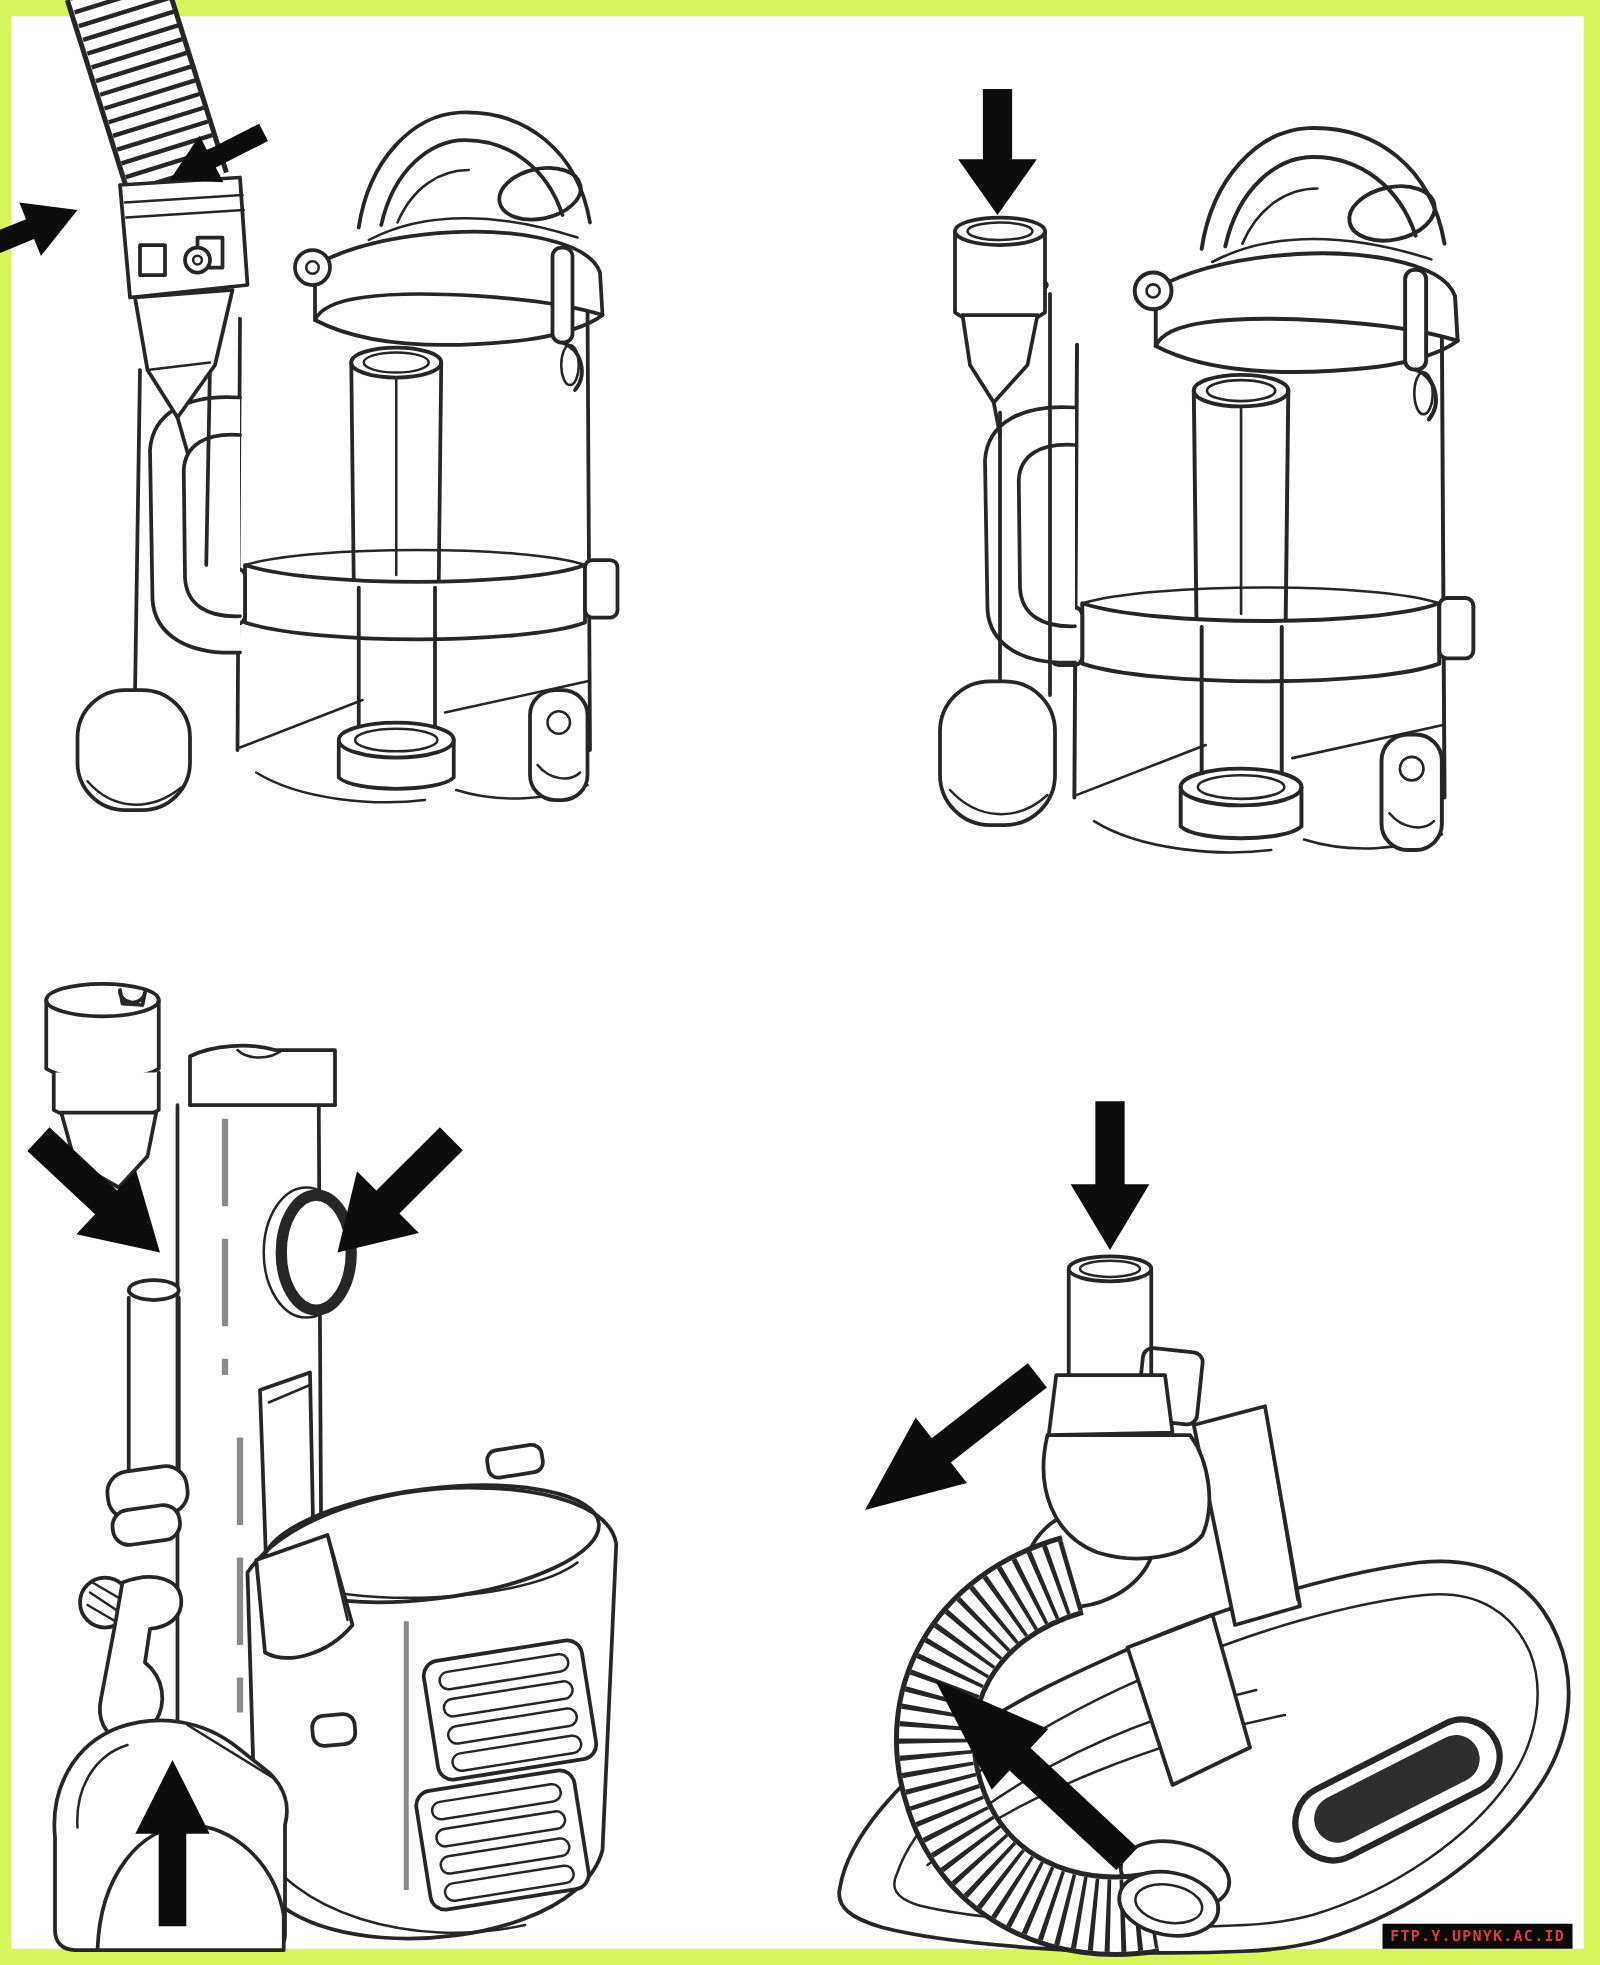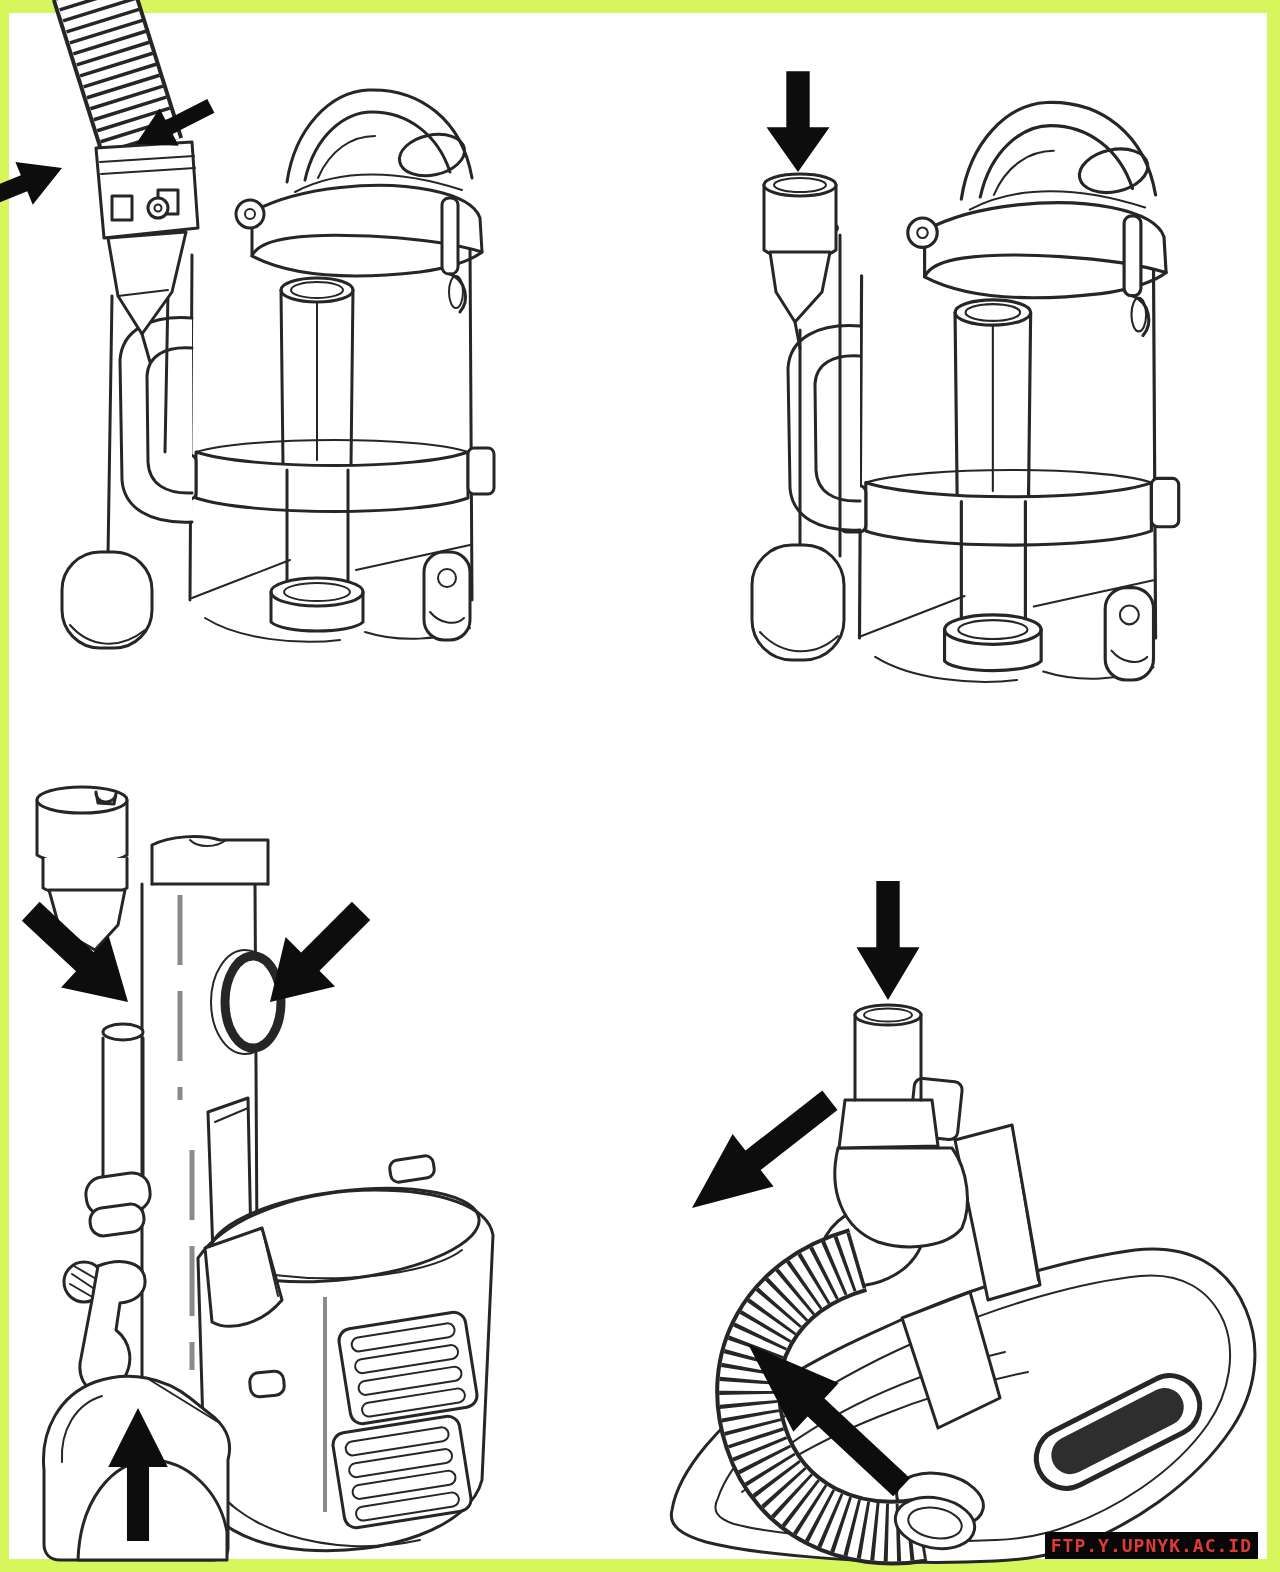--- a/index.html
+++ b/index.html
@@ -22,21 +22,21 @@
   svg .lnf{stroke:var(--line,#262626);stroke-width:3;fill:#ffffff;
     stroke-linecap:round;stroke-linejoin:round;}
   svg .thin{stroke-width:2;}
   svg .arrow{fill:var(--arrow,#0d0d0d);stroke:none;}
   svg .gray{stroke:#8a8a8a;}
   .badge{
     position:absolute;right:22px;bottom:13px;
     background:var(--badge_bg,#080808);
     color:var(--badge_text,#e03a36);
     font-family:"DejaVu Sans Mono",monospace;
-    font-weight:bold;font-size:18px;letter-spacing:1px;
+    font-weight:bold;font-size:12px;letter-spacing:1px;
     padding:3px 6px;white-space:nowrap;
   }
 </style>
 </head>
 <body>
 
 <div class="page"></div>
 
 <svg class="diagram" viewBox="0 0 1280 1572">
   <defs>

